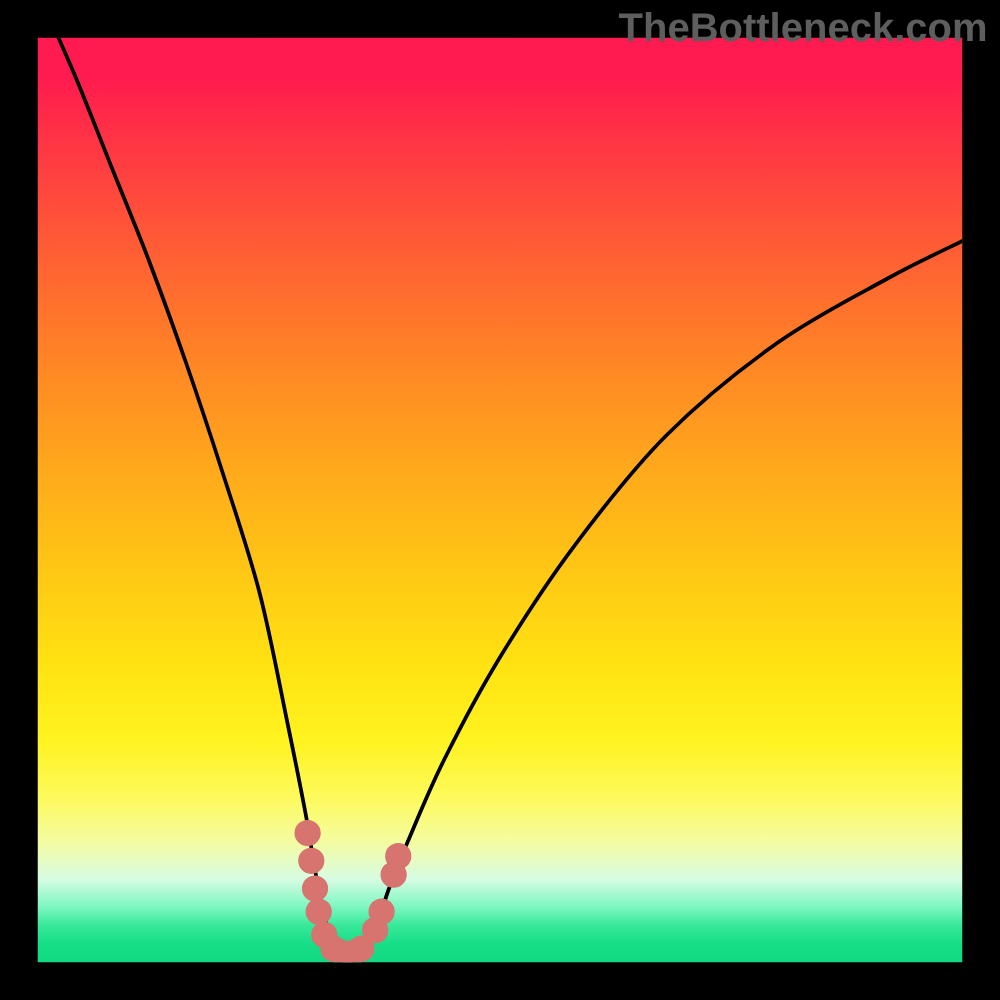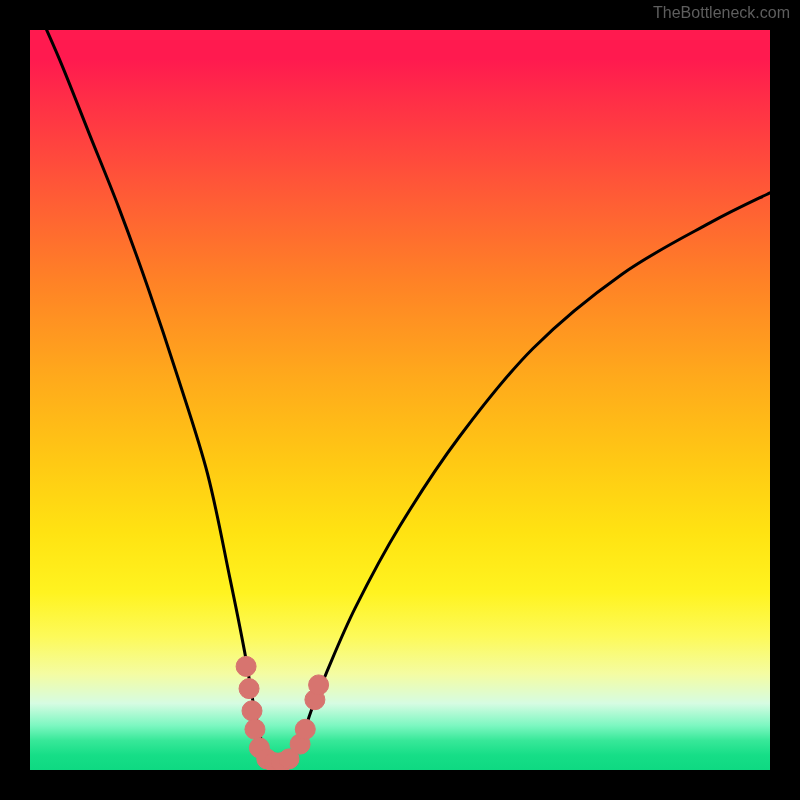--- a/index.html
+++ b/index.html
@@ -58,22 +58,22 @@
     left: 0;
     top: 0;
     width: 100%;
     height: 100%;
   }
   .watermark {
     position: absolute;
     top: 4px;
     right: 10px;
     color: #5e5e5e;
-    font-size: 16px;
-    font-weight: 400;
+    font-size: 32px;
+    font-weight: 700;
     letter-spacing: 0px;
     user-select: none;
   }
 </style>
 </head>
 <body>
 
 <div class="frame">
 
   <div class="plot-area">

